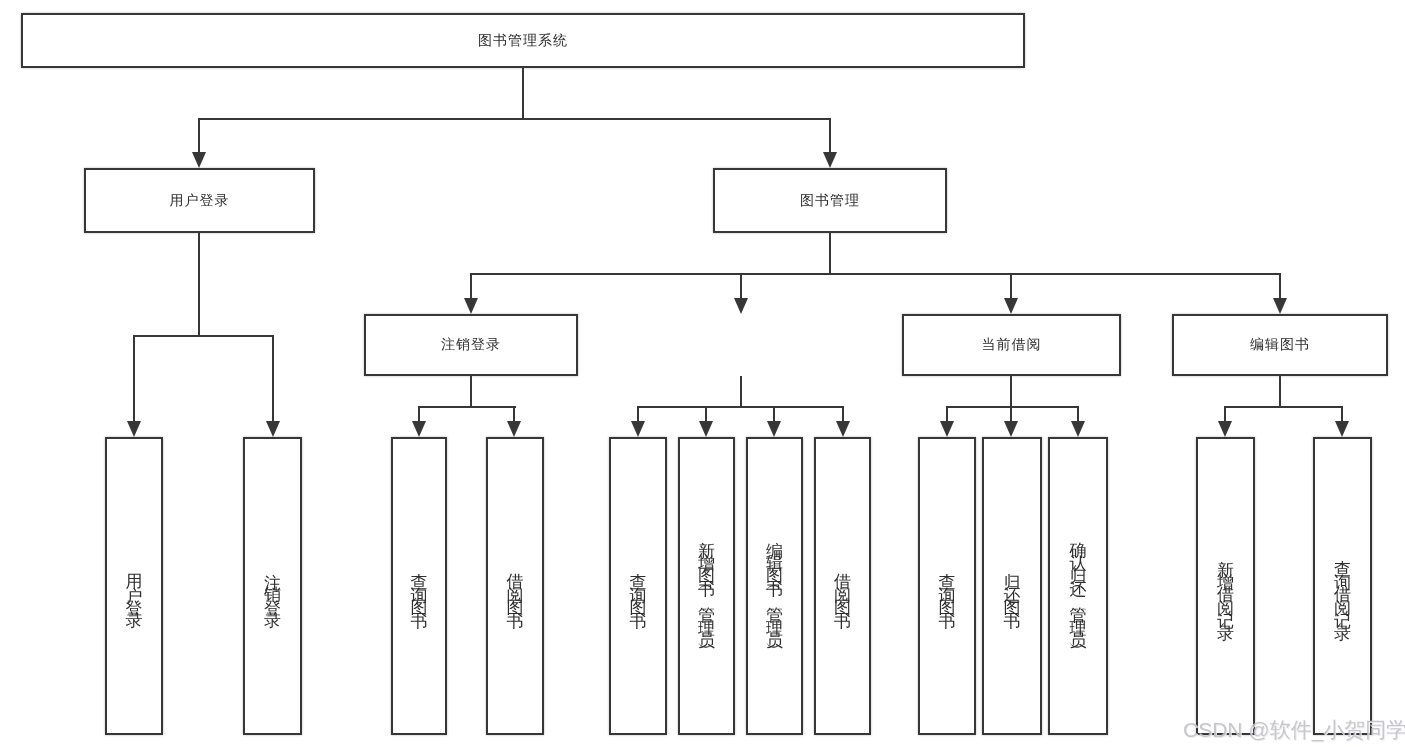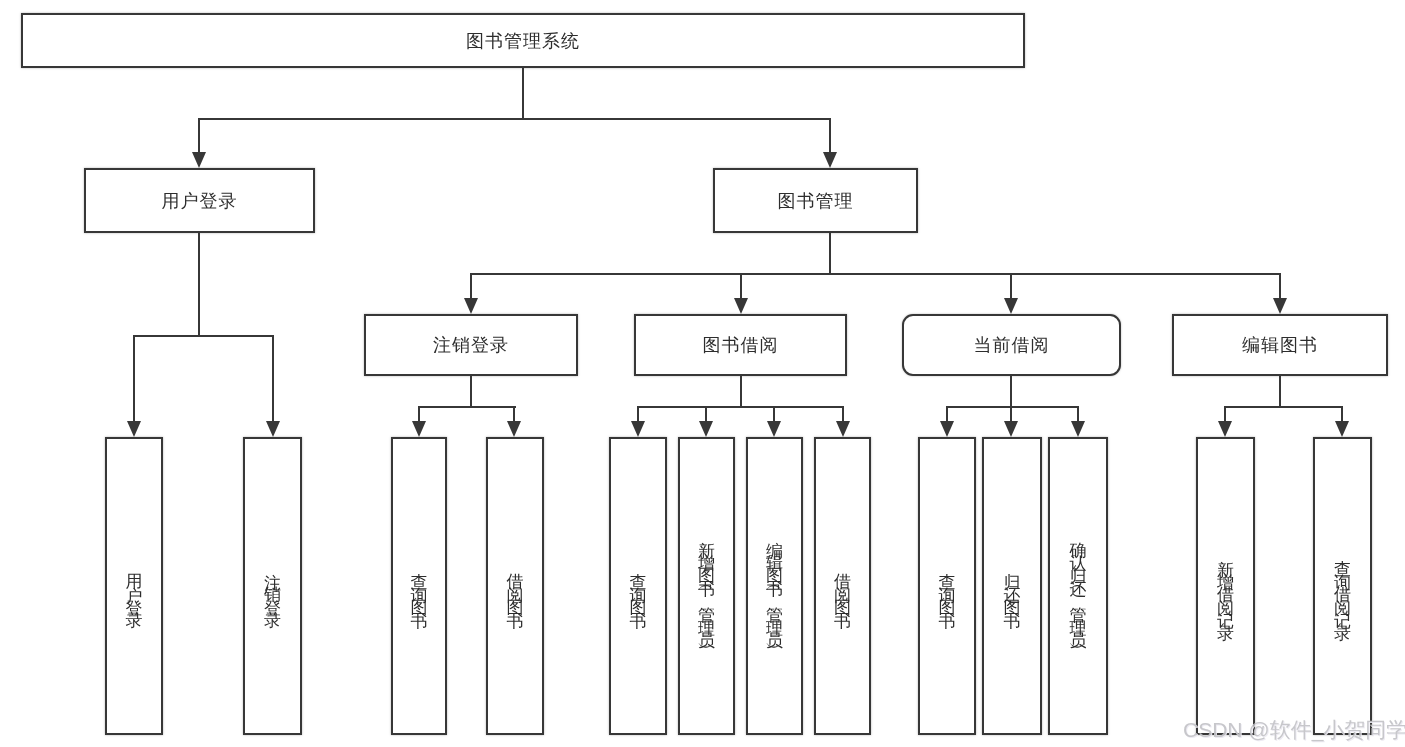--- a/index.html
+++ b/index.html
@@ -17,21 +17,21 @@
   .box {
     position: absolute;
     background: #ffffff;
     border: 2px solid #373737;
     box-shadow: 0 0 2px rgba(120,120,120,.55);
     color: #2d2d2d;
     display: flex;
     align-items: center;
     justify-content: center;
   }
-  .hbox { font-size: 18px; letter-spacing: 1px; }
+  .hbox { font-size: 14px; letter-spacing: 1px; }
   .vbox span {
     writing-mode: vertical-rl;
     text-orientation: mixed;
     font-size: 17px;
     letter-spacing: 13px;
     line-height: 1;
     color: #2d2d2d;
   }
   .line {
     position: absolute;
@@ -69,21 +69,21 @@
   <div class="line" style="left:522px; top:68px; width:2px; height:52px;"></div>
   <div class="line" style="left:198px; top:118px; width:633px; height:2px;"></div>
   <div class="line" style="left:198px; top:118px; width:2px; height:36px;"></div>
   <div class="arrowhead" style="left:192px; top:152px;"></div>
   <div class="line" style="left:829px; top:118px; width:2px; height:36px;"></div>
   <div class="arrowhead" style="left:823px; top:152px;"></div>
 
   <div class="box hbox" style="left:84px; top:168px; width:231px; height:65px;">
     <span>用户登录</span>
   </div>
-  <div class="box hbox" style="left:713px; top:168px; width:205px; height:65px;">
+  <div class="box hbox" style="left:713px; top:168px; width:234px; height:65px;">
     <span>图书管理</span>
   </div>
 
   <div class="line" style="left:198px; top:233px; width:2px; height:102px;"></div>
   <div class="line" style="left:133px; top:335px; width:141px; height:2px;"></div>
   <div class="line" style="left:133px; top:335px; width:2px; height:86px;"></div>
   <div class="arrowhead" style="left:127px; top:421px;"></div>
   <div class="line" style="left:272px; top:335px; width:2px; height:86px;"></div>
   <div class="arrowhead" style="left:266px; top:421px;"></div>
 
@@ -94,24 +94,21 @@
   <div class="line" style="left:740px; top:273px; width:2px; height:25px;"></div>
   <div class="arrowhead" style="left:734px; top:298px;"></div>
   <div class="line" style="left:1010px; top:273px; width:2px; height:25px;"></div>
   <div class="arrowhead" style="left:1004px; top:298px;"></div>
   <div class="line" style="left:1279px; top:273px; width:2px; height:25px;"></div>
   <div class="arrowhead" style="left:1273px; top:298px;"></div>
 
   <div class="box hbox" style="left:364px; top:314px; width:214px; height:62px;">
     <span>注销登录</span>
   </div>
-  <div class="box hbox" style="left:634px; top:314px; width:213px; height:62px;">
-    <span>图书借阅</span>
-  </div>
-  <div class="box hbox" style="left:902px; top:314px; width:219px; height:62px;border-radius:11px;">
+  <div class="box hbox" style="left:902px; top:314px; width:219px; height:62px;">
     <span>当前借阅</span>
   </div>
   <div class="box hbox" style="left:1172px; top:314px; width:216px; height:62px;">
     <span>编辑图书</span>
   </div>
 
   <div class="line" style="left:470px; top:376px; width:2px; height:32px;"></div>
   <div class="line" style="left:418px; top:406px; width:98px; height:2px;"></div>
   <div class="line" style="left:418px; top:406px; width:2px; height:15px;"></div>
   <div class="arrowhead" style="left:412px; top:421px;"></div>

